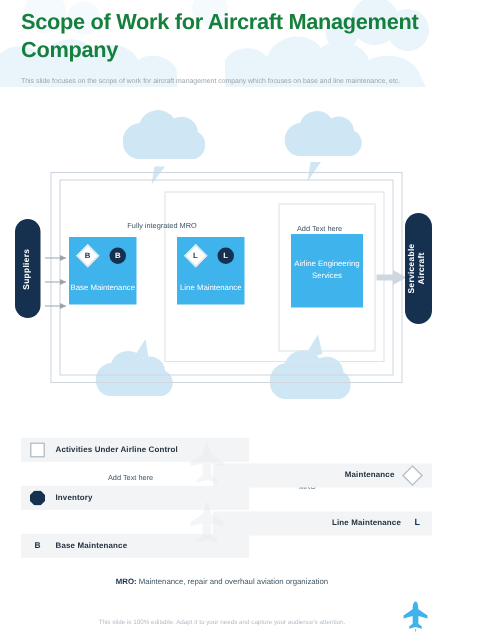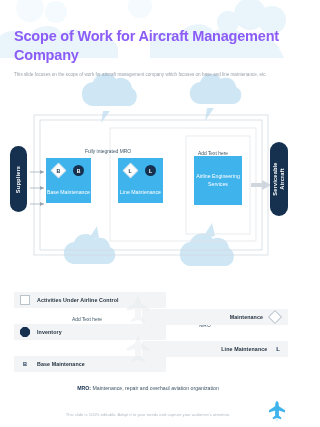--- a/index.html
+++ b/index.html
@@ -11,22 +11,22 @@
   }
   .slide { position: relative; width: 296px; height: 427px; background: #fff; }
 
   
   .header-clouds { position: absolute; top: 0; left: 0; width: 296px; height: 58px; overflow: hidden; z-index: 0; }
   .header-clouds svg { display: block; }
 
   
   .header { position: absolute; top: 6px; left: 14px; width: 268px; z-index: 2; }
   .title {
-    font-size: 14.5px; font-weight: bold; color: #8b5cf6;
-    line-height: 1.28; letter-spacing: -0.2px; margin-top: 21px;
+    font-size: 14.5px; font-weight: bold; color: #15803d;
+    line-height: 1.28; letter-spacing: -0.2px;
   }
   .subtitle {
     margin-top: 7px; font-size: 4.6px; color: #9aa3ad;
     line-height: 1.55; width: 262px; font-weight: normal;
   }
 
   
   .diagram { position: absolute; top: 70px; left: 0; width: 296px; height: 215px; z-index: 1; }
   .diagram svg { position: absolute; top: 0; left: 0; }
 

